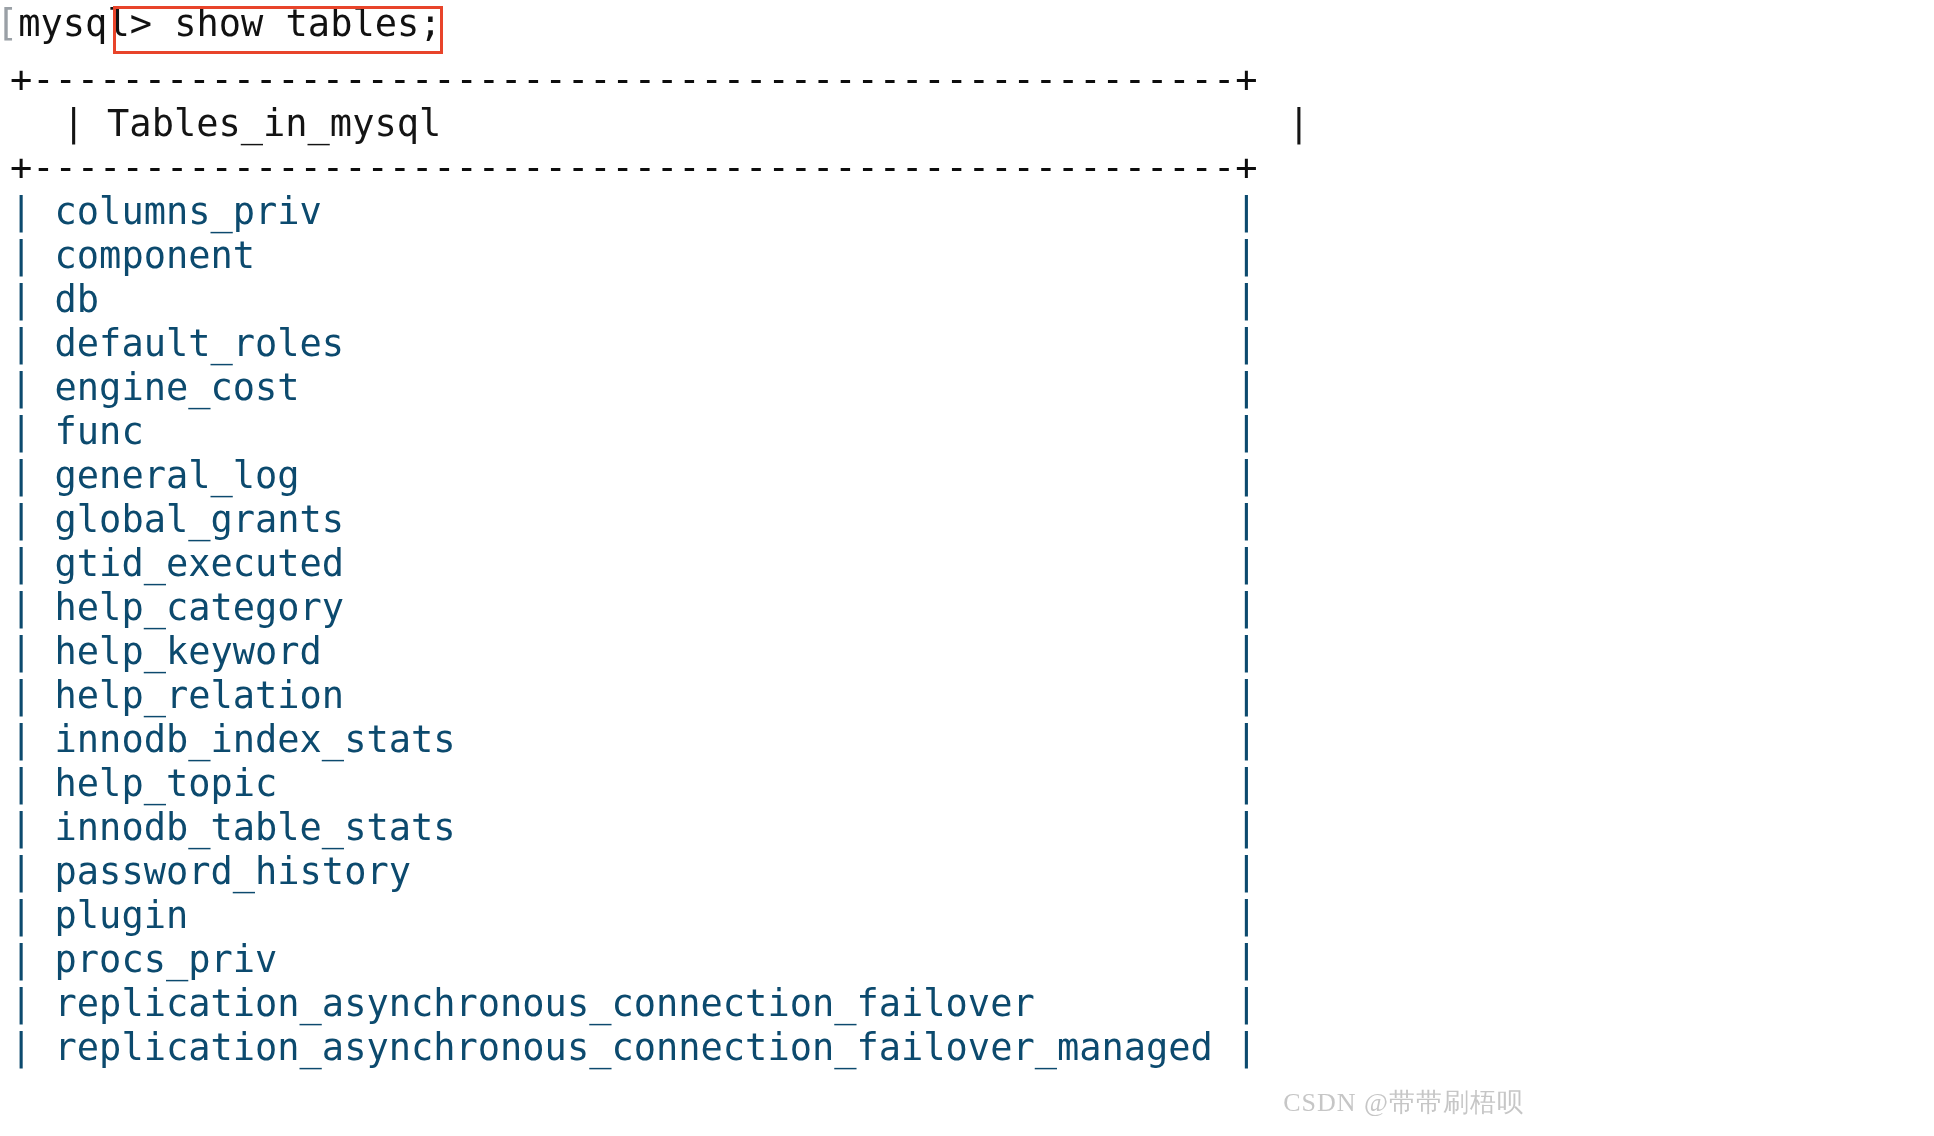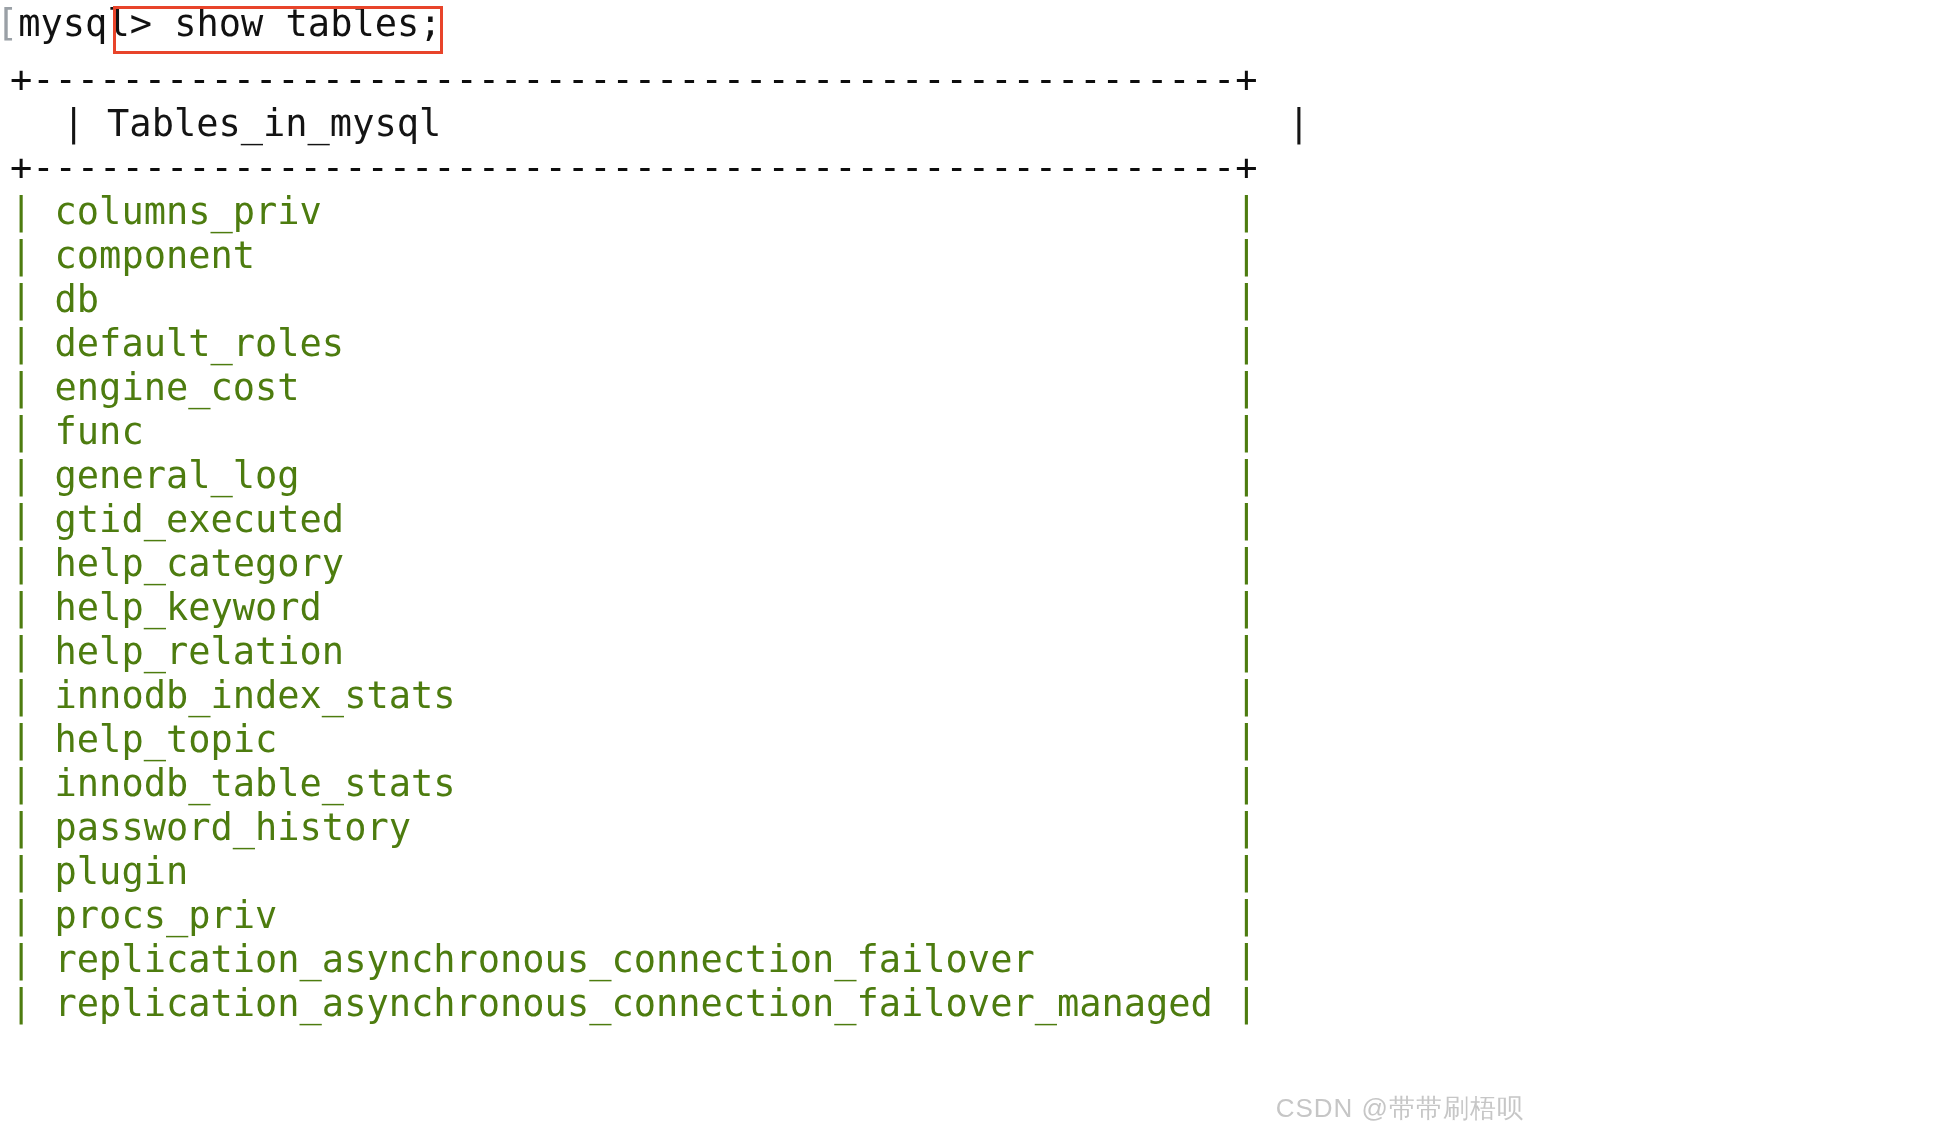--- a/index.html
+++ b/index.html
@@ -69,33 +69,33 @@
     position: absolute;
     left: 10px;
     top: 58px;
     width: 1300px;
   }
   .tline {
     white-space: pre;
     font-family: "DejaVu Sans Mono", "Liberation Mono", monospace;
     font-size: 37px;
     line-height: 44px;
-    color: #4d7c0f;
+    color: #0c4a6e;
     font-weight: 500;
     height: 44px;
   }
   .tline.sep { color: #0d0d0d; }
   .tline.hdr { color: #141414; text-align: right; }
 
   
   #watermark {
     position: absolute;
     right: 14px;
-    bottom: 10px;
-    font-family: Liberation Sans, sans-serif;
+    bottom: 16px;
+    font-family: Liberation Serif, serif;
     font-size: 26px;
     color: #c6c6c6;
     letter-spacing: 1px;
     white-space: nowrap;
   }
 </style>
 </head>
 <body>
 
 <div id="terminal">
@@ -109,20 +109,21 @@
     <div class="tline hdr">| Tables_in_mysql                                      |</div>
     <div class="tline sep">+------------------------------------------------------+</div>
     <div id="table-rows">
         <div class="tline">| columns_priv                                         |</div>
         <div class="tline">| component                                            |</div>
         <div class="tline">| db                                                   |</div>
         <div class="tline">| default_roles                                        |</div>
         <div class="tline">| engine_cost                                          |</div>
         <div class="tline">| func                                                 |</div>
         <div class="tline">| general_log                                          |</div>
+        <div class="tline">| global_grants                                        |</div>
         <div class="tline">| gtid_executed                                        |</div>
         <div class="tline">| help_category                                        |</div>
         <div class="tline">| help_keyword                                         |</div>
         <div class="tline">| help_relation                                        |</div>
         <div class="tline">| innodb_index_stats                                   |</div>
         <div class="tline">| help_topic                                           |</div>
         <div class="tline">| innodb_table_stats                                   |</div>
         <div class="tline">| password_history                                     |</div>
         <div class="tline">| plugin                                               |</div>
         <div class="tline">| procs_priv                                           |</div>

